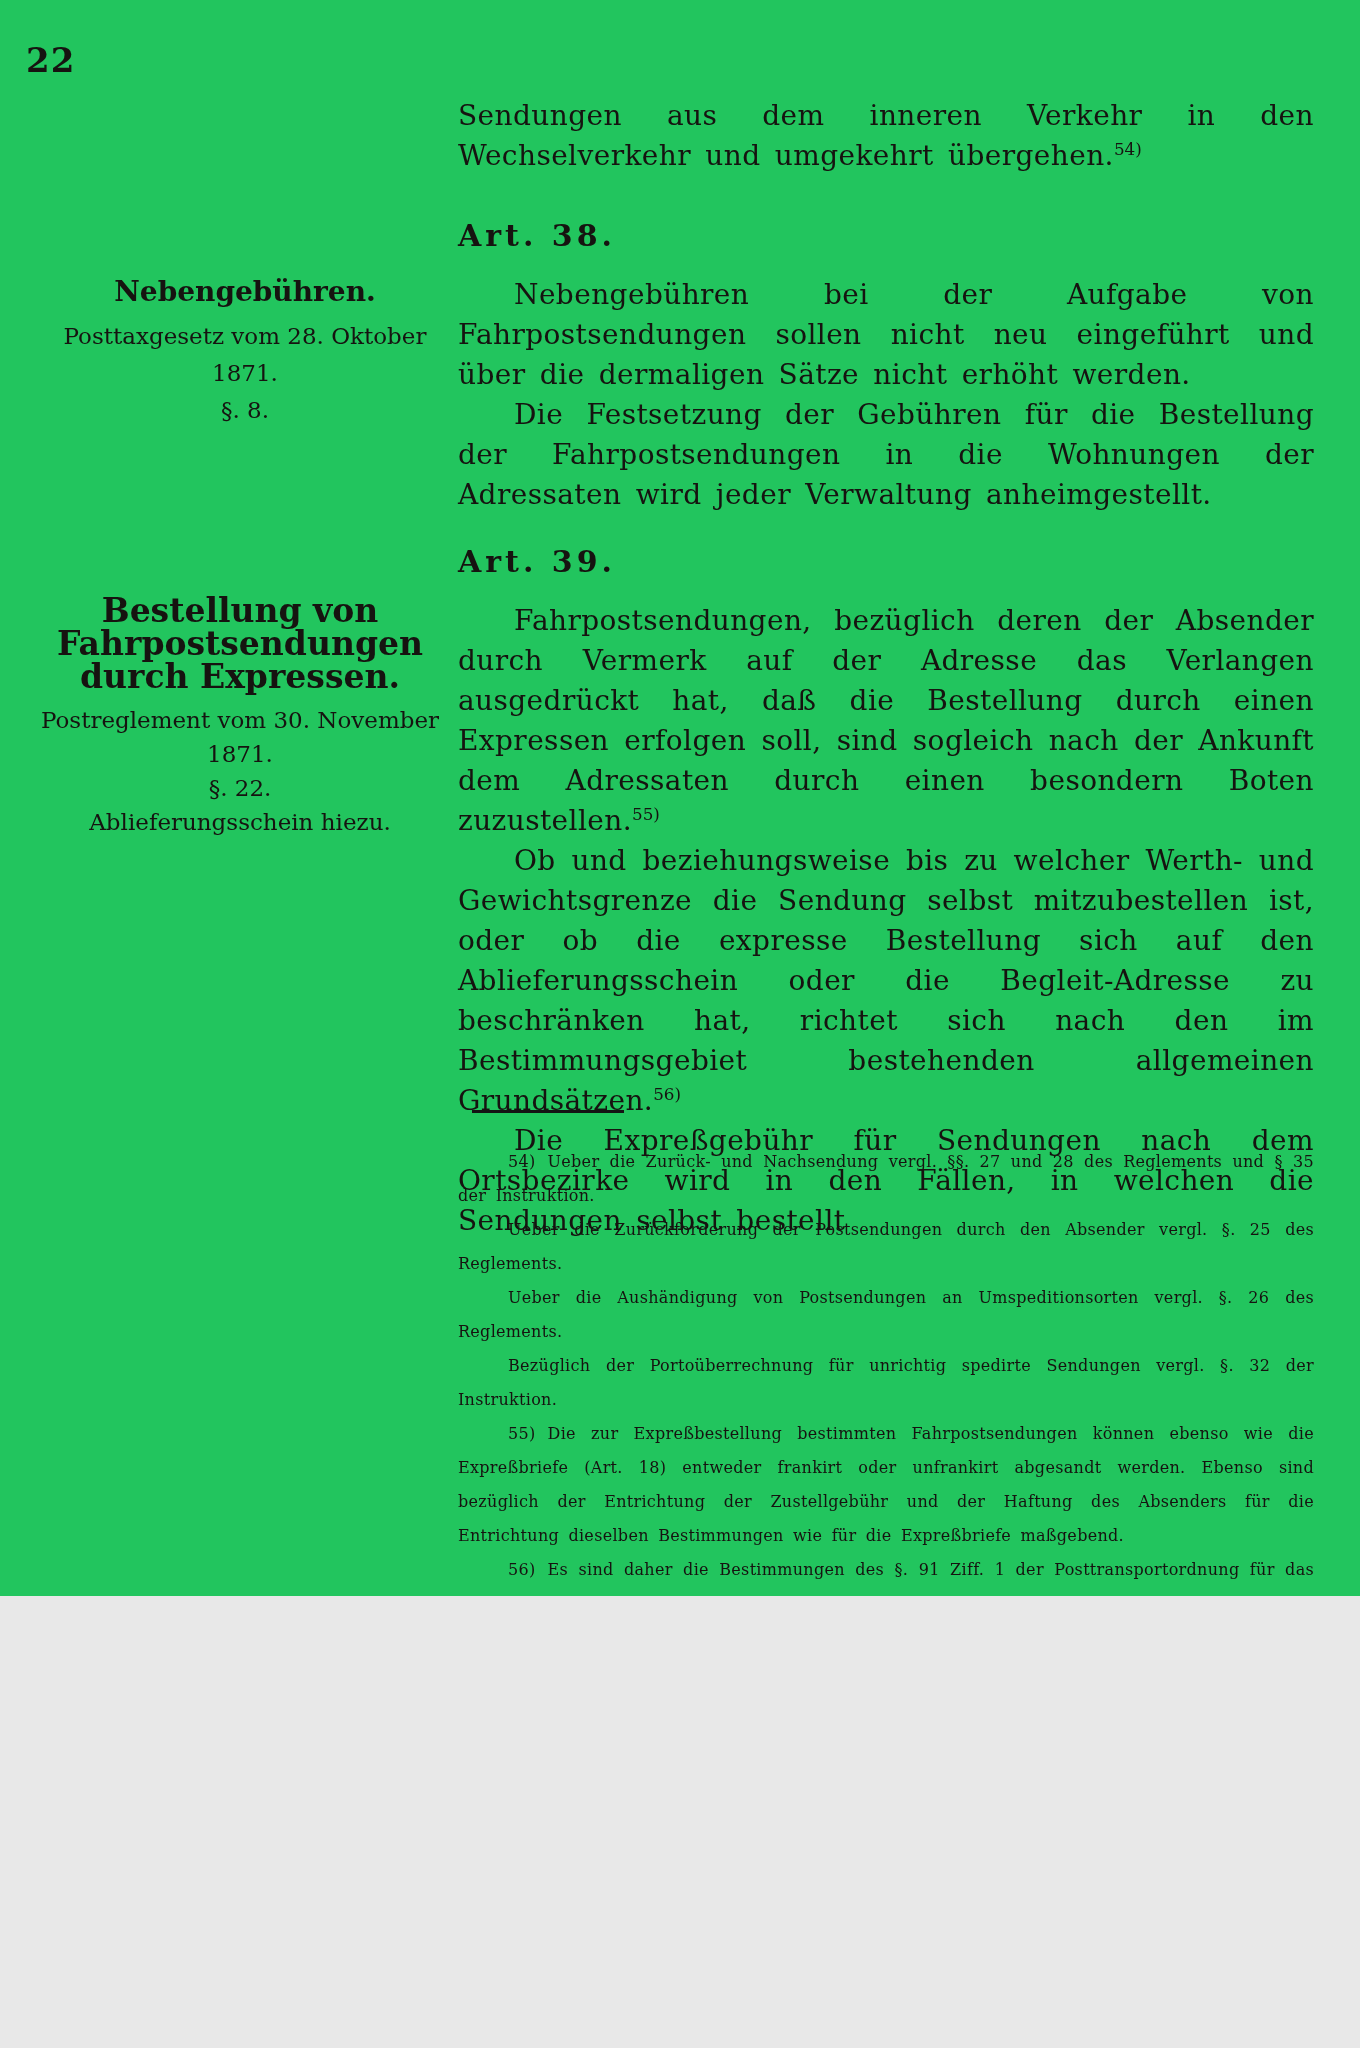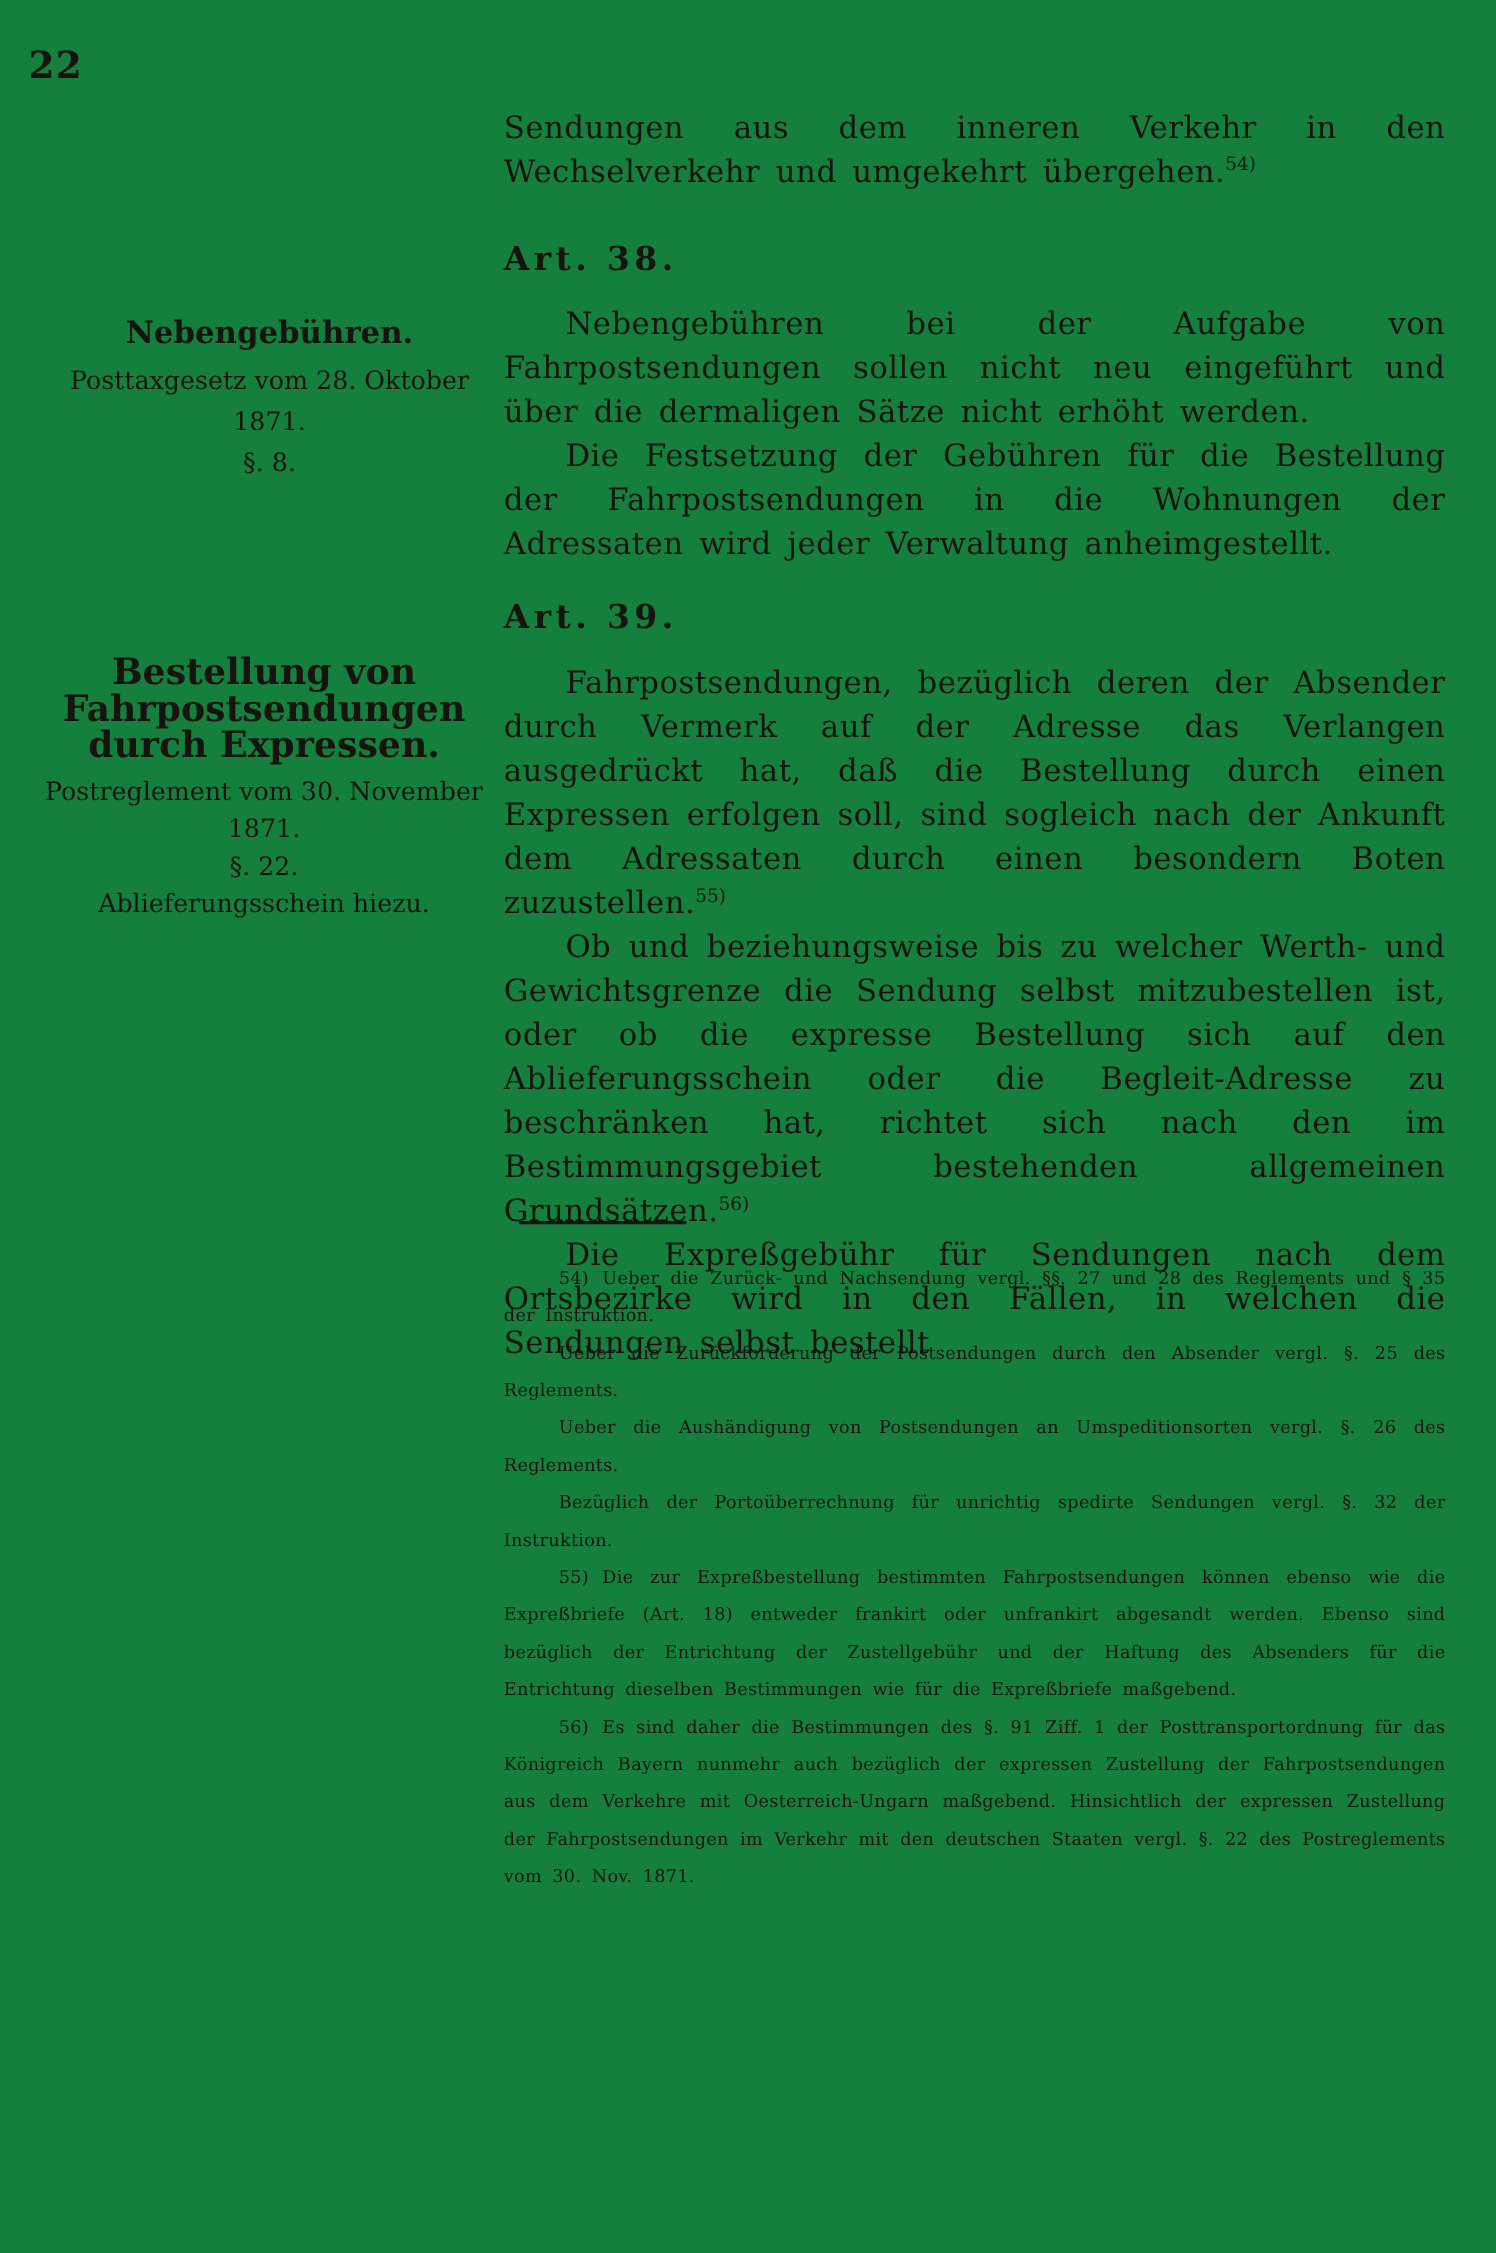--- a/index.html
+++ b/index.html
@@ -3,42 +3,42 @@
 <meta charset="utf-8">
 <style>
   html, body {
     margin: 0;
     padding: 0;
     background: #e8e8e8;
   }
   .page {
     position: relative;
     width: 1360px;
-    height: 2048px;
-    background: #15803d;
+    height: 1596px;
+    background: #22c55e;
     color: #161310;
     font-family: "DejaVu Serif", serif;
     overflow: hidden;
   }
   .page-number {
     position: absolute;
     left: 26px;
     top: 40px;
     font-size: 34px;
     font-weight: bold;
     letter-spacing: 1px;
   }
   
   .margin-note {
     position: absolute;
     text-align: center;
   }
   .margin-note-38 {
     left: 30px;
-    top: 285px;
+    top: 274px;
     width: 430px;
   }
   .margin-note-39 {
     left: 12px;
     top: 594px;
     width: 456px;
   }
   .note-title {
     font-weight: bold;
     font-size: 28px;

